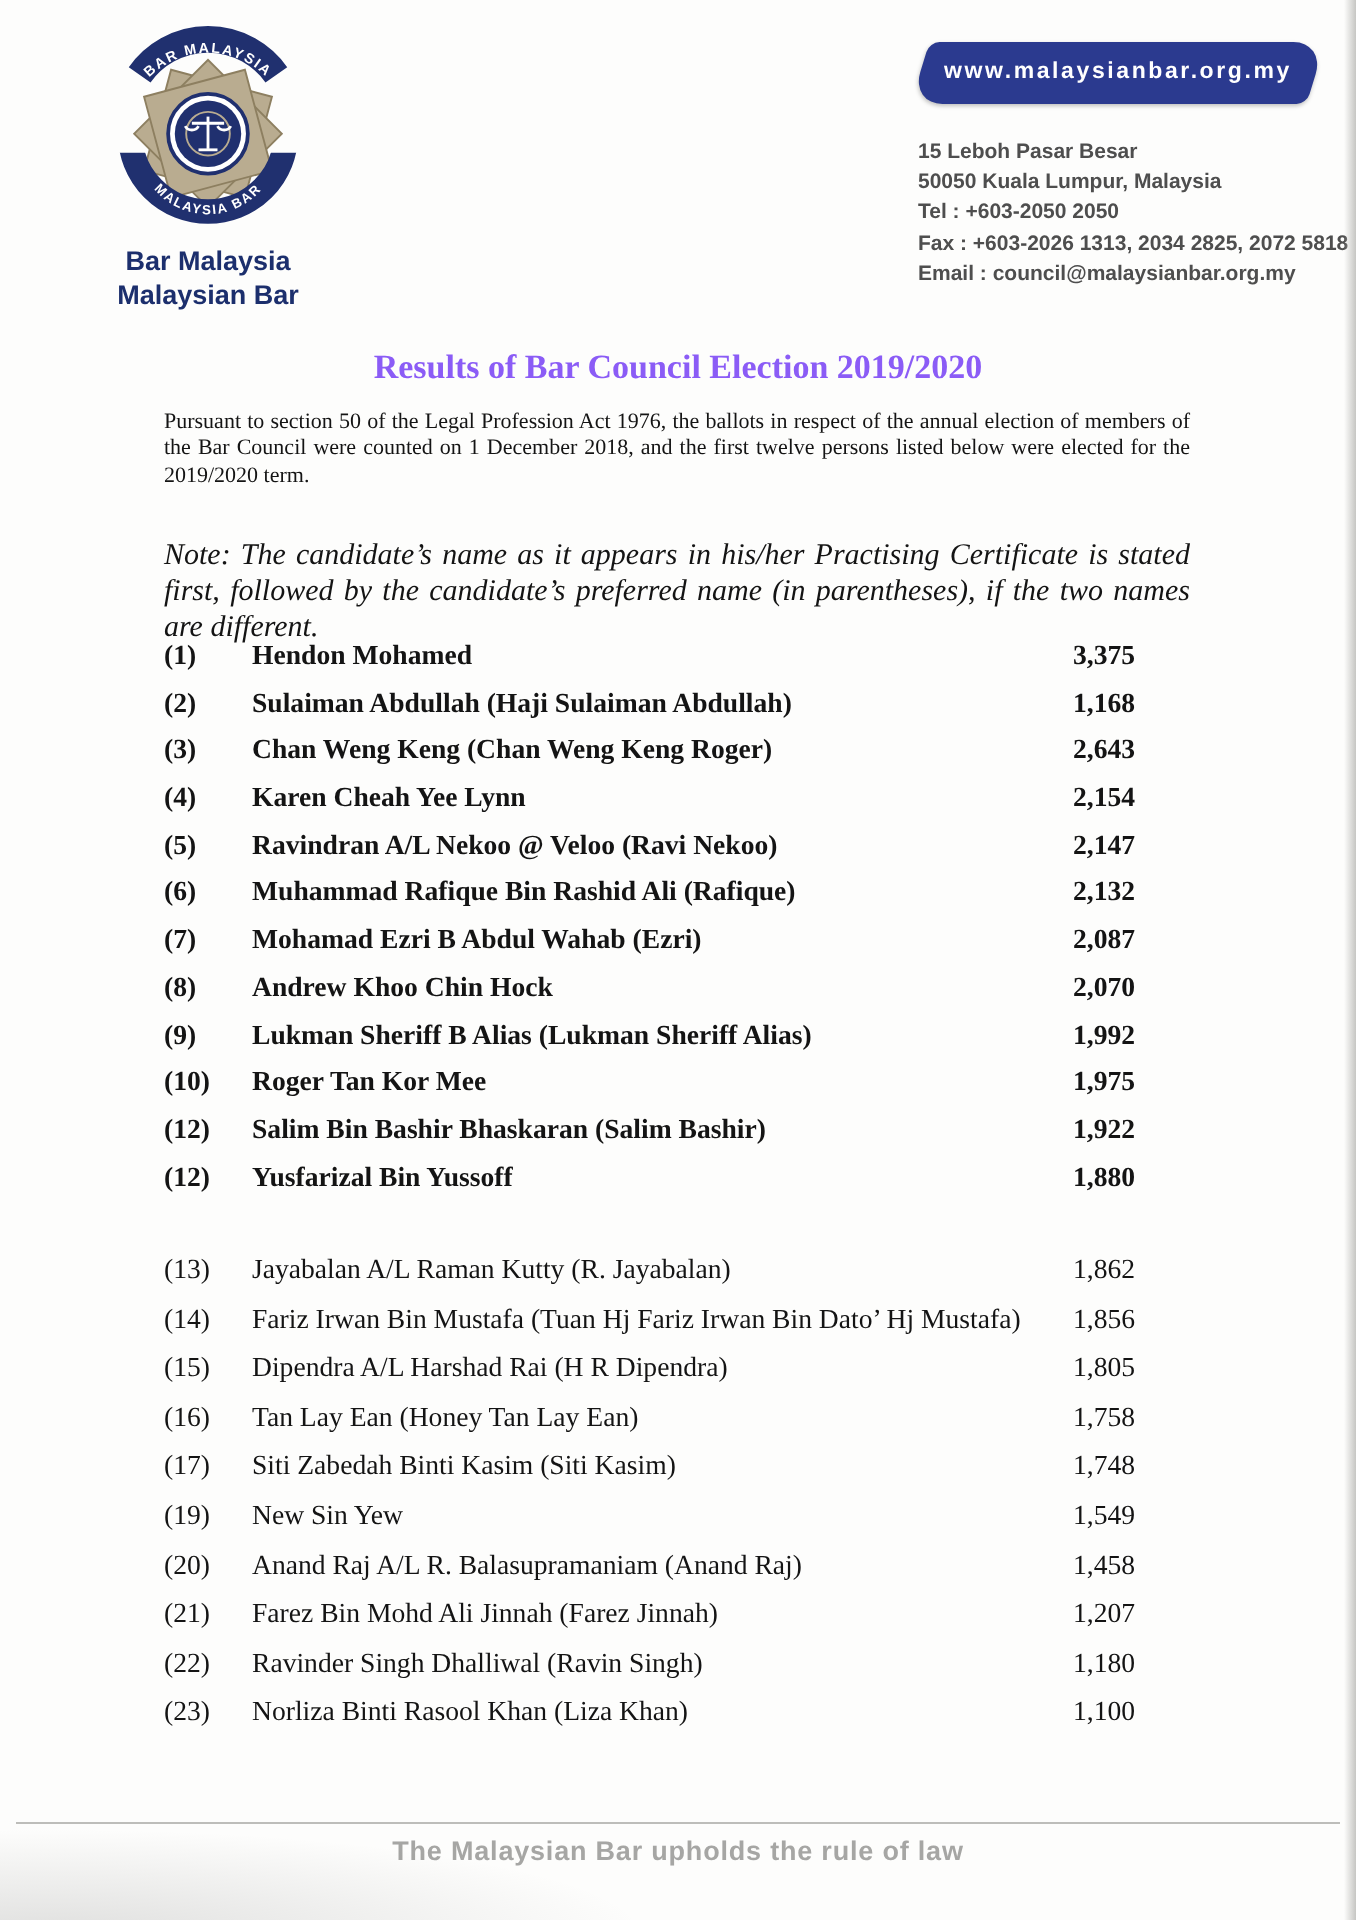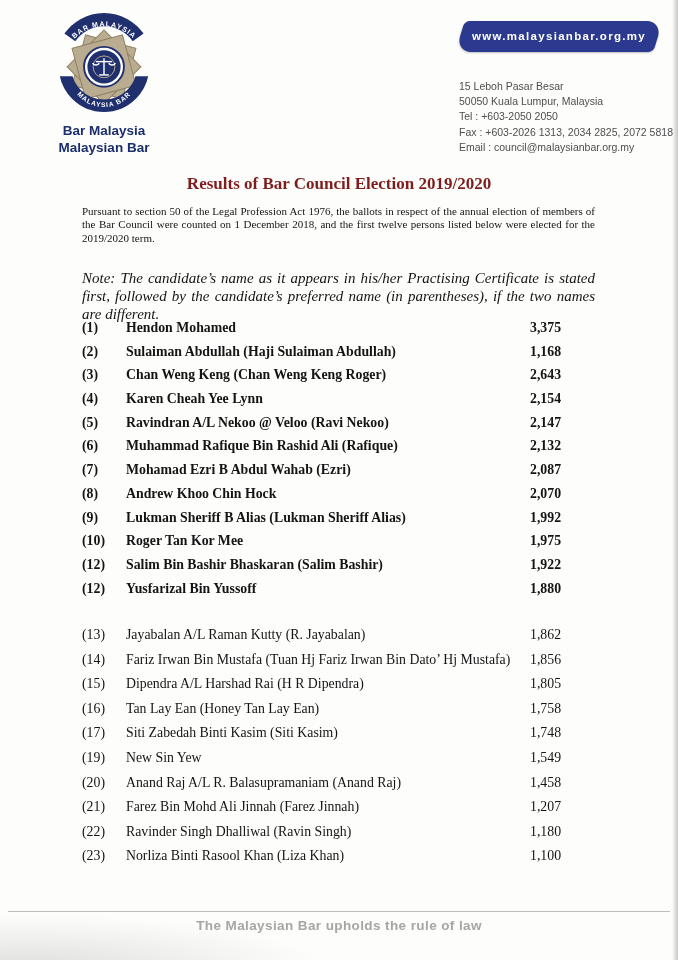--- a/index.html
+++ b/index.html
@@ -33,48 +33,48 @@
     border-radius:5px 16px 5px 16px;
     box-shadow:0 1px 2px rgba(0,0,0,.25);
   }
   .banner span{
     display:block; transform:skewX(17deg);
     font-family:"Liberation Sans", sans-serif; font-weight:bold;
     font-size:11.5px; letter-spacing:1.3px; color:#ffffff;
     text-align:center; line-height:31px; white-space:nowrap;
   }
   .contact{
-    position:absolute; left:459px; top:79px;
+    position:absolute; left:459px; top:69px;
     font-family:"Liberation Sans", sans-serif; font-size:10.5px;
-    line-height:1.45; color:#4e4e4e; white-space:nowrap;
+    line-height:1.45; color:#4e4e4e; white-space:nowrap;font-weight:bold;
   }
 
   
   .doc-title{
     position:absolute; top:174px; left:0; width:100%;
-    text-align:center; font-weight:bold; font-size:17px; color:#7f1d1d;
+    text-align:center; font-weight:bold; font-size:17px; color:#8b5cf6;
   }
   .intro{
     position:absolute; left:82px; top:205px; width:513px;
     font-size:11px; line-height:1.21; text-align:justify;
   }
   .note{
     position:absolute; left:82px; top:269px; width:513px;
     font-size:15px; line-height:1.21; text-align:justify; font-style:italic;
   }
 
   .results{ position:absolute; left:82px; width:492px; }
   .results-elected{ top:320px; }
   .results-others{ top:627px; }
   .row{ display:flex; align-items:baseline; font-size:13.8px; }
   .results-elected .row{ height:23.7px; font-weight:bold; }
   .results-others  .row{ height:24.6px; font-weight:normal; }
   .row .rank{ width:32px; flex:none; }
   .row .name{ flex:1; white-space:nowrap; overflow:hidden;margin-left:12px; }
-  .row .votes{ flex:none; text-align:left; min-width:44px; }
+  .row .votes{ flex:none; text-align:center; min-width:44px; }
 
   
   .footer-line{
     position:absolute; left:8px; right:8px; top:911px;
     border-top:1.5px solid #bdbdba;
   }
   .footer-text{
     position:absolute; top:918px; left:0; width:100%; text-align:center;
     font-family:"Liberation Sans", sans-serif; font-weight:bold;
     font-size:13.5px; letter-spacing:.4px; color:#a6a6a4;

